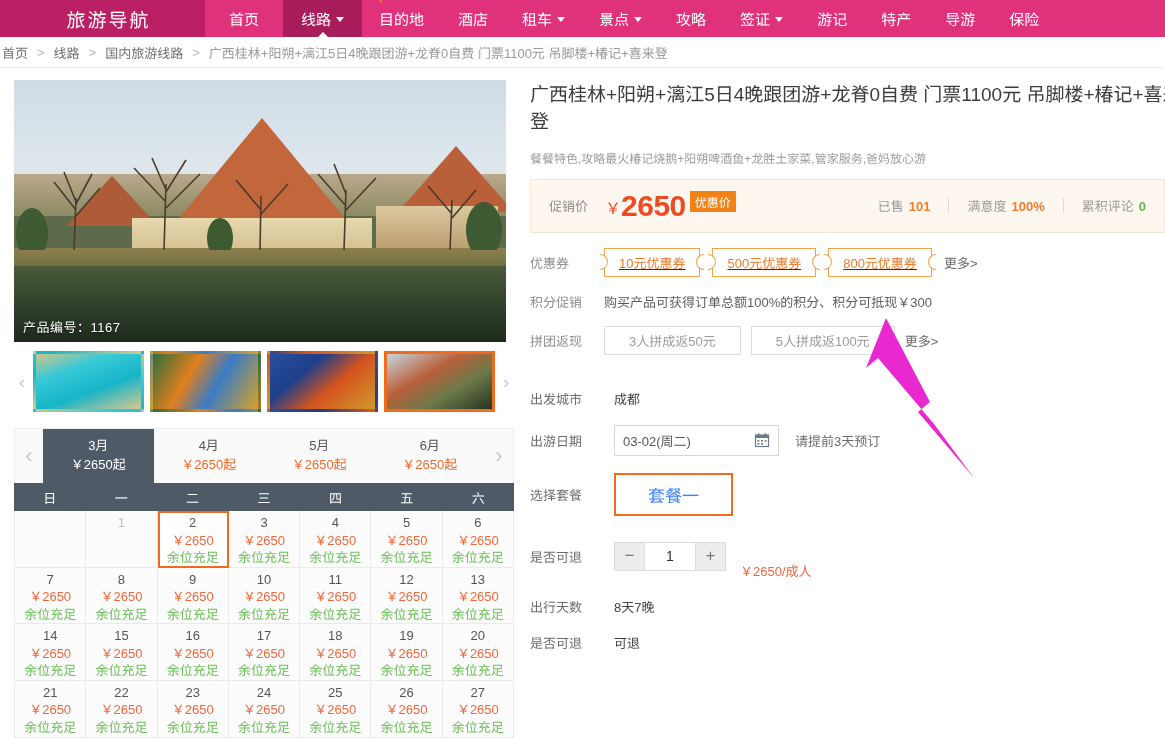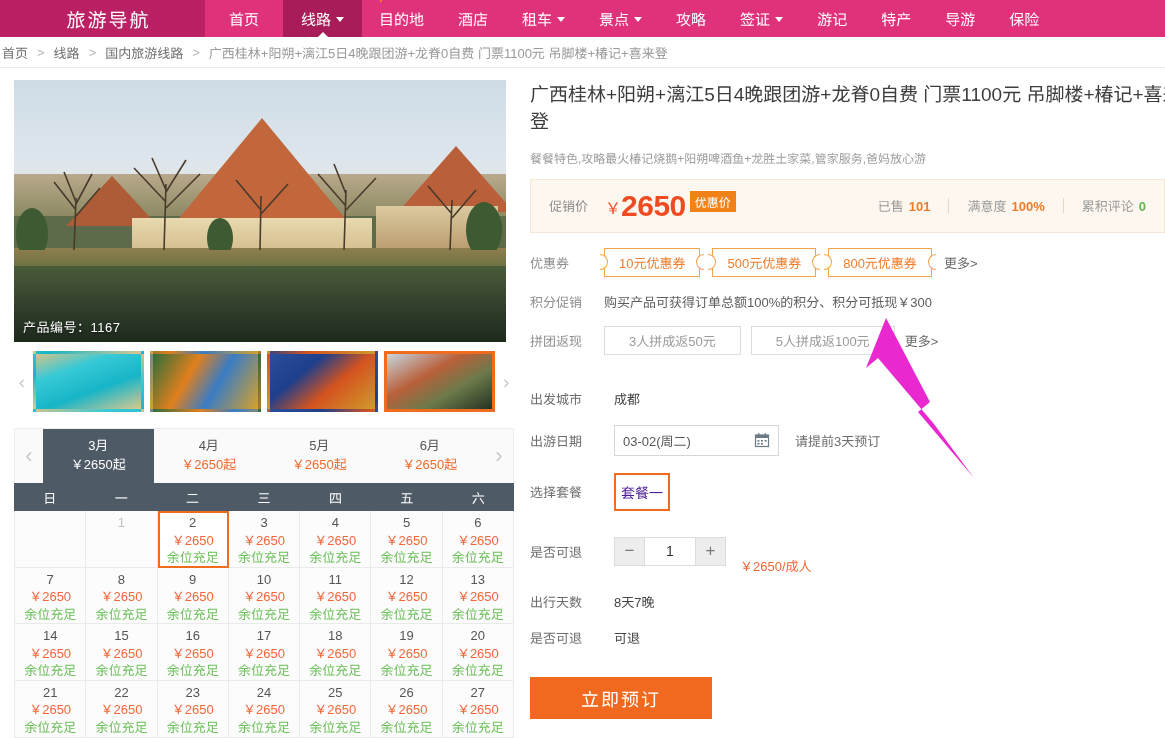--- a/index.html
+++ b/index.html
@@ -331,24 +331,24 @@
     background: #fff;
     display: flex; align-items: center;
     padding: 0 8px;
     color: #555; font-size: 13px;
     justify-content: space-between;
     cursor: pointer;
   }
   .hint { margin-left: 16px; color: #6d6d6d; font-size: 13px; }
   .pkg-btn {
     border: 2px solid #ef6b1d;
-    color: #4c1d95;
+    color: #3b82f6;
     background: #fff;
-    font-size: 14px;
-    padding: 7px 5px;
+    font-size: 17px;
+    padding: 7px 32px;
     cursor: pointer;
   }
   .stepper { display: flex; align-items: center; }
   .step-btn {
     width: 31px; height: 29px;
     background: #ededed;
     border: 1px solid #dcdcdc;
     color: #777;
     display: flex; align-items: center; justify-content: center;
     font-size: 17px; cursor: pointer; user-select: none;
@@ -671,21 +671,21 @@
           <span class="stat"><span>已售</span><b class="o">101</b></span>
           <span class="vdiv"></span>
           <span class="stat"><span>满意度</span><b class="o">100%</b></span>
           <span class="vdiv"></span>
           <span class="stat"><span>累积评论</span><b class="g">0</b></span>
         </div>
     </div>
 
     <div class="rowline">
       <span class="rowlabel">优惠券</span>
-      <span id="coupon-host" style="display:flex;align-items:flex-end;">
+      <span id="coupon-host" style="display:flex;align-items:flex-end;text-decoration:underline;">
           <span class="coupon">10元优惠券</span>
           <span class="coupon">500元优惠券</span>
           <span class="coupon">800元优惠券</span>
         </span>
       <span class="more-link">更多&gt;</span>
     </div>
 
     <div class="rowline">
       <span class="rowlabel">积分促销</span>
       <span class="pt-text">购买产品可获得订单总额100%的积分、积分可抵现￥300</span>
@@ -745,21 +745,20 @@
       <div class="frow">
         <span class="flabel">出行天数</span>
         <span class="fvalue">8天7晚</span>
       </div>
 
       <div class="frow">
         <span class="flabel">是否可退</span>
         <span class="fvalue">可退</span>
       </div>
 
-      <button class="book-btn">立即预订</button>
     </div>
   </div>
 </div>
 
 <svg class="annot" viewBox="0 0 1165 738">
   <g>
     <path d="M974 478 L918 412 L930 402 L886 318 L866 368 L878 358 L934 424 Z" fill="#e929cf"></path>
   </g>
 </svg>
 

